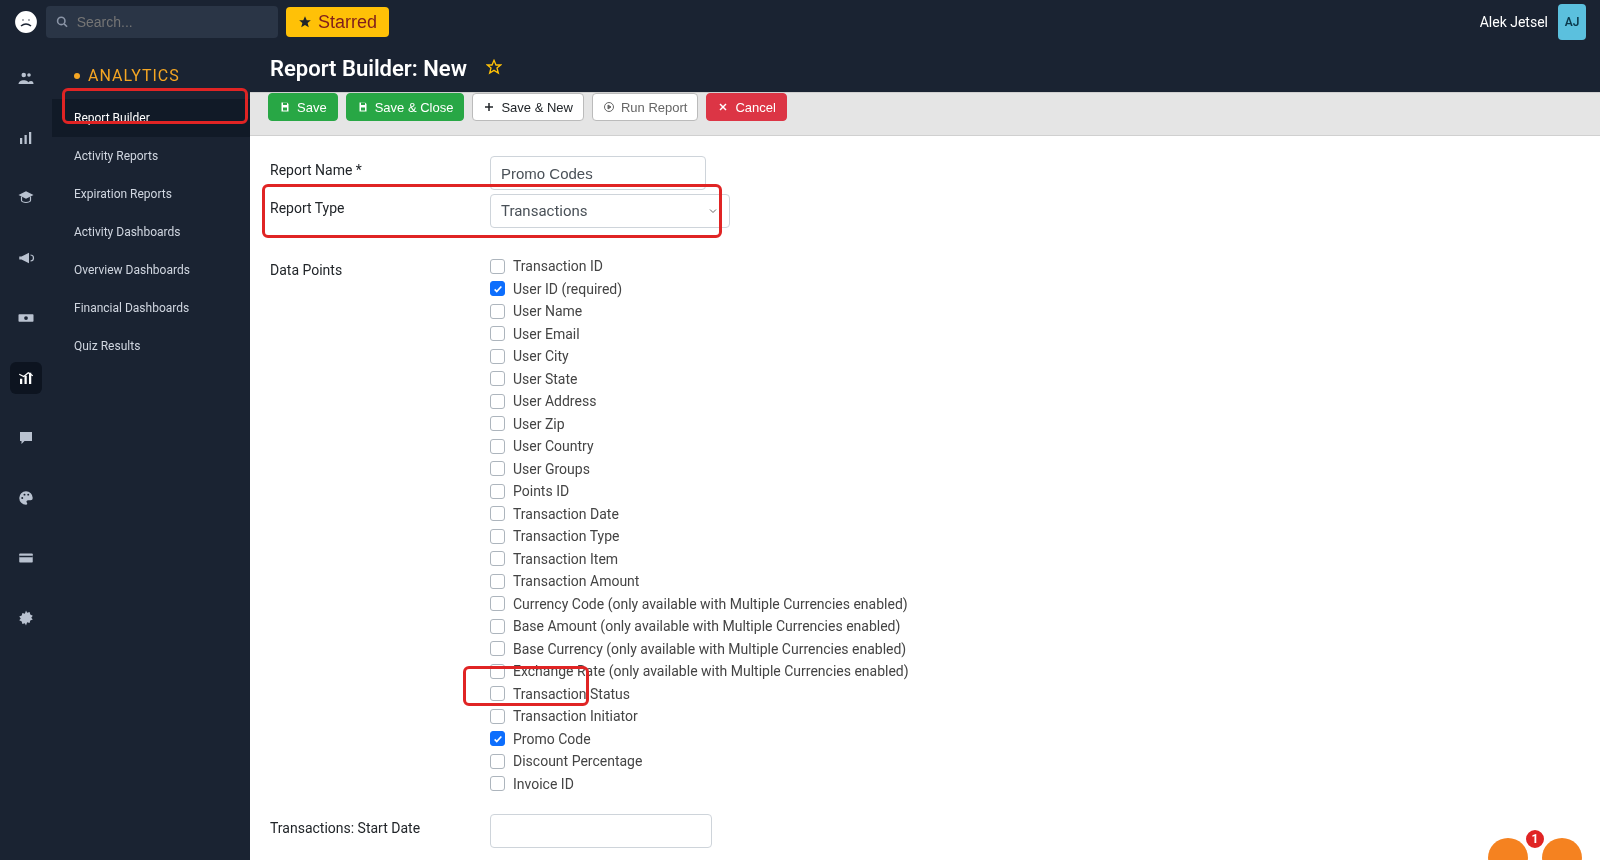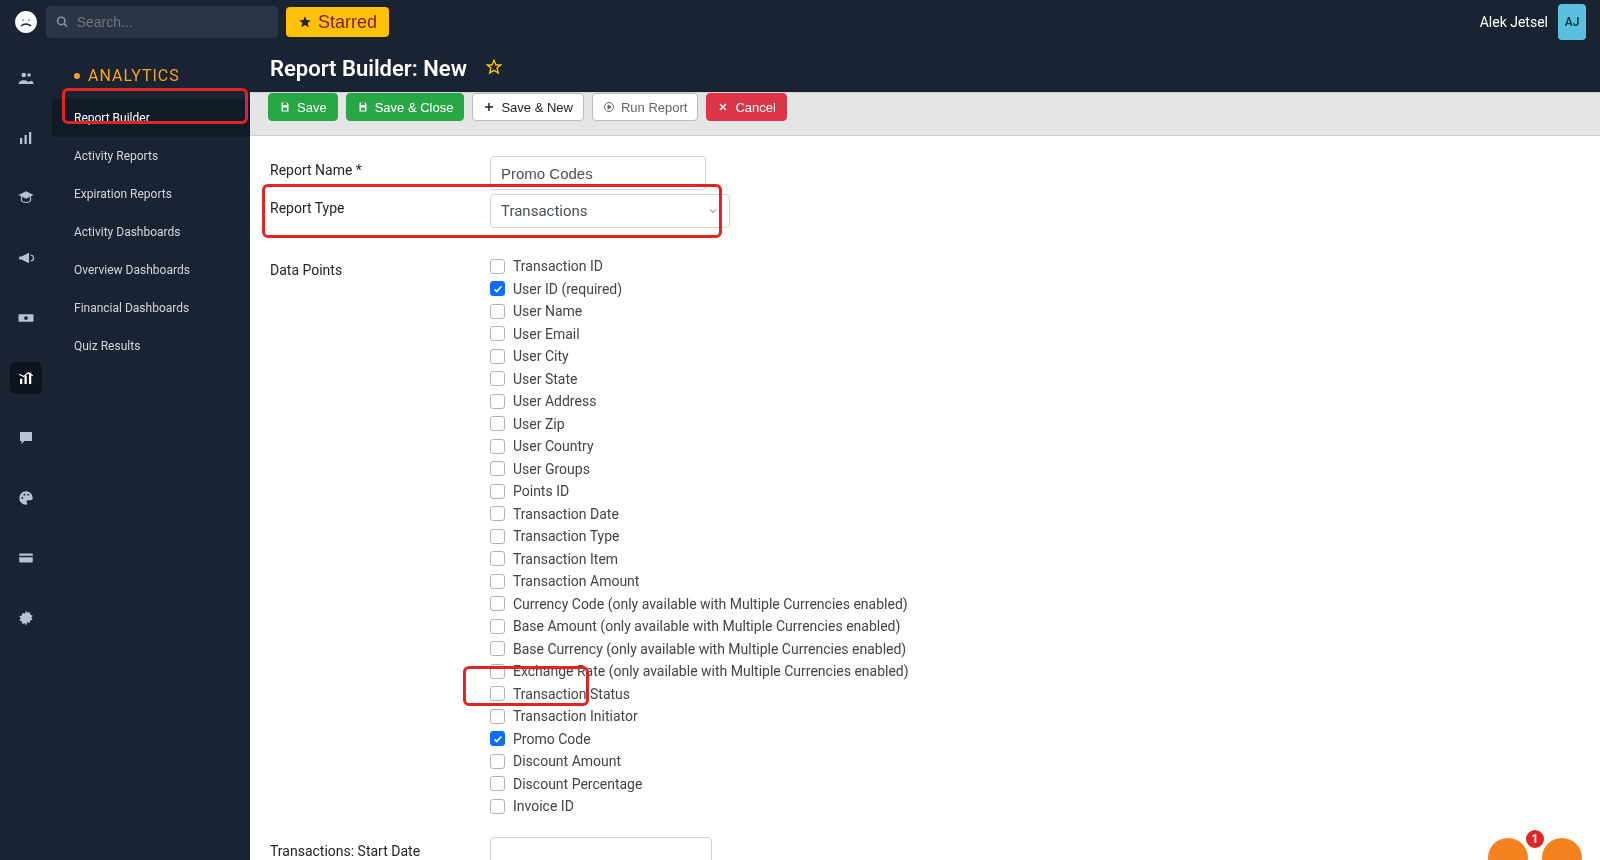--- a/index.html
+++ b/index.html
@@ -339,24 +339,20 @@
         <div class="checkbox-row">
           <div class="chk checked">
             <svg viewBox="0 0 24 24" fill="none" stroke="#fff" stroke-width="4">
               <polyline points="4 13 9 18 20 6"></polyline>
             </svg>
           </div>
           <span>Promo Code</span>
         </div>
         <div class="checkbox-row">
           <div class="chk"></div>
-          <span>Discount Amount</span>
-        </div>
-        <div class="checkbox-row">
-          <div class="chk"></div>
           <span>Discount Percentage</span>
         </div>
         <div class="checkbox-row">
           <div class="chk"></div>
           <span>Invoice ID</span>
         </div>
       </div>
   </div>
   <div class="form-row">
     <div class="form-label">Transactions: Start Date</div>

